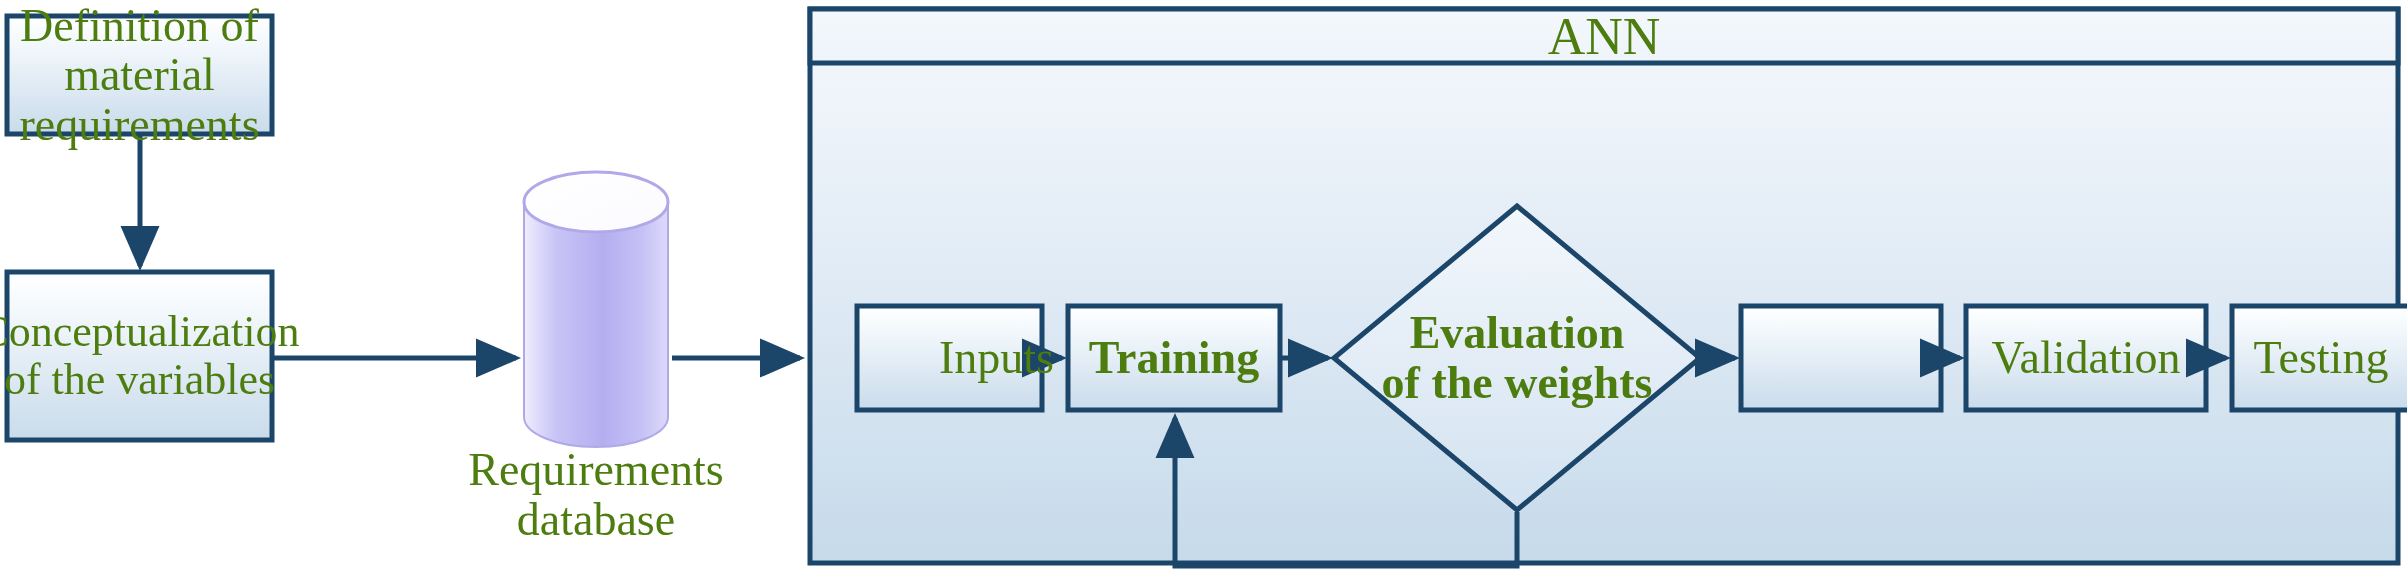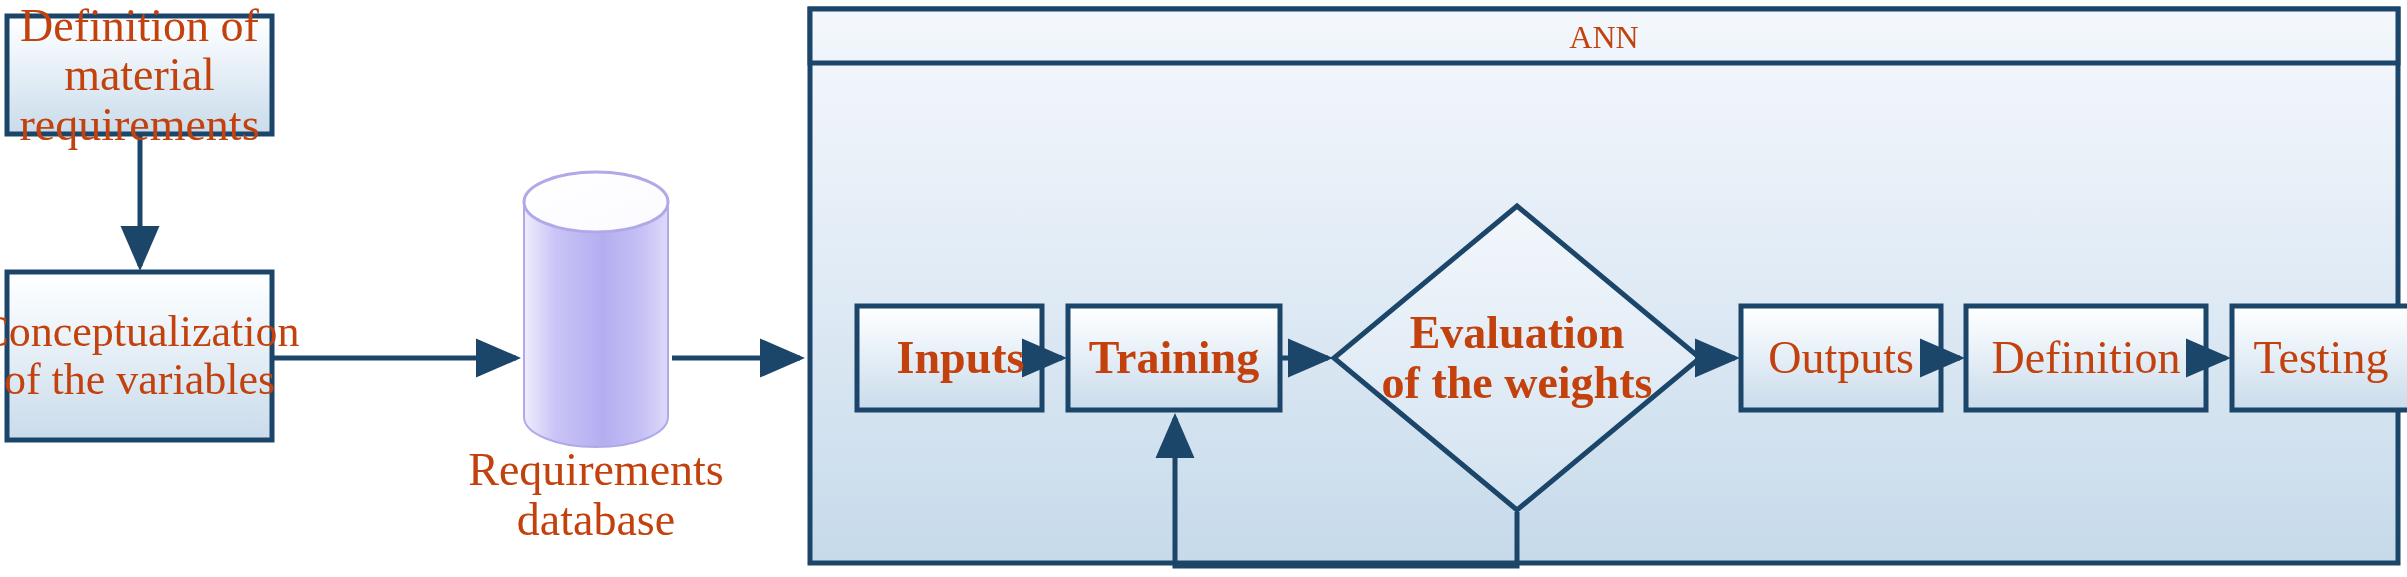--- a/index.html
+++ b/index.html
@@ -24,26 +24,26 @@
     top: 0;
     width: 2407px;
     height: 577px;
   }
   .node-text {
     position: absolute;
     display: flex;
     align-items: center;
     justify-content: center;
     text-align: center;
-    color: #c2410c;
+    color: #4d7c0f;
     line-height: 1.08;
     pointer-events: none;
     white-space: pre-line;
   }
-  .txt-48 { font-size: 32px; }
+  .txt-48 { font-size: 52px; }
   .txt-46 { font-size: 46px; }
   .txt-44 { font-size: 44px; }
 </style>
 </head>
 <body>
 
 <div id="stage">
 
   <svg class="layer" viewBox="0 0 2407 577" xmlns="http://www.w3.org/2000/svg">
     <defs>
@@ -135,26 +135,25 @@
   <div class="node-text txt-46" style="left:7px; top:16px; width:265px; height:118px;">Definition of
 material
 requirements</div>
 
   <div class="node-text txt-44" style="left:0px; top:272px; width:279px; height:168px;">Conceptualization
 of the variables</div>
 
   <div class="node-text txt-46" style="left:446px; top:436px; width:300px; height:118px;">Requirements
 database</div>
 
-  <div class="node-text txt-46" style="left:868px; top:306px; width:185px; height:104px;font-weight:bold;">Inputs</div>
+  <div class="node-text txt-46" style="left:904px; top:306px; width:185px; height:104px;">Inputs</div>
 
   <div class="node-text txt-46" style="left:1068px; top:306px; width:212px; height:104px;font-weight:bold;">Training</div>
 
   <div class="node-text txt-46" style="left:1334px; top:290px; width:366px; height:136px;font-weight:bold;">Evaluation
 of the weights</div>
 
-  <div class="node-text txt-46" style="left:1741px; top:306px; width:200px; height:104px;">Outputs</div>
 
-  <div class="node-text txt-46" style="left:1966px; top:306px; width:240px; height:104px;">Definition</div>
+  <div class="node-text txt-46" style="left:1966px; top:306px; width:240px; height:104px;">Validation</div>
 
   <div class="node-text txt-46" style="left:2232px; top:306px; width:178px; height:104px;">Testing</div>
 
 </div>
 
 </body></html>

